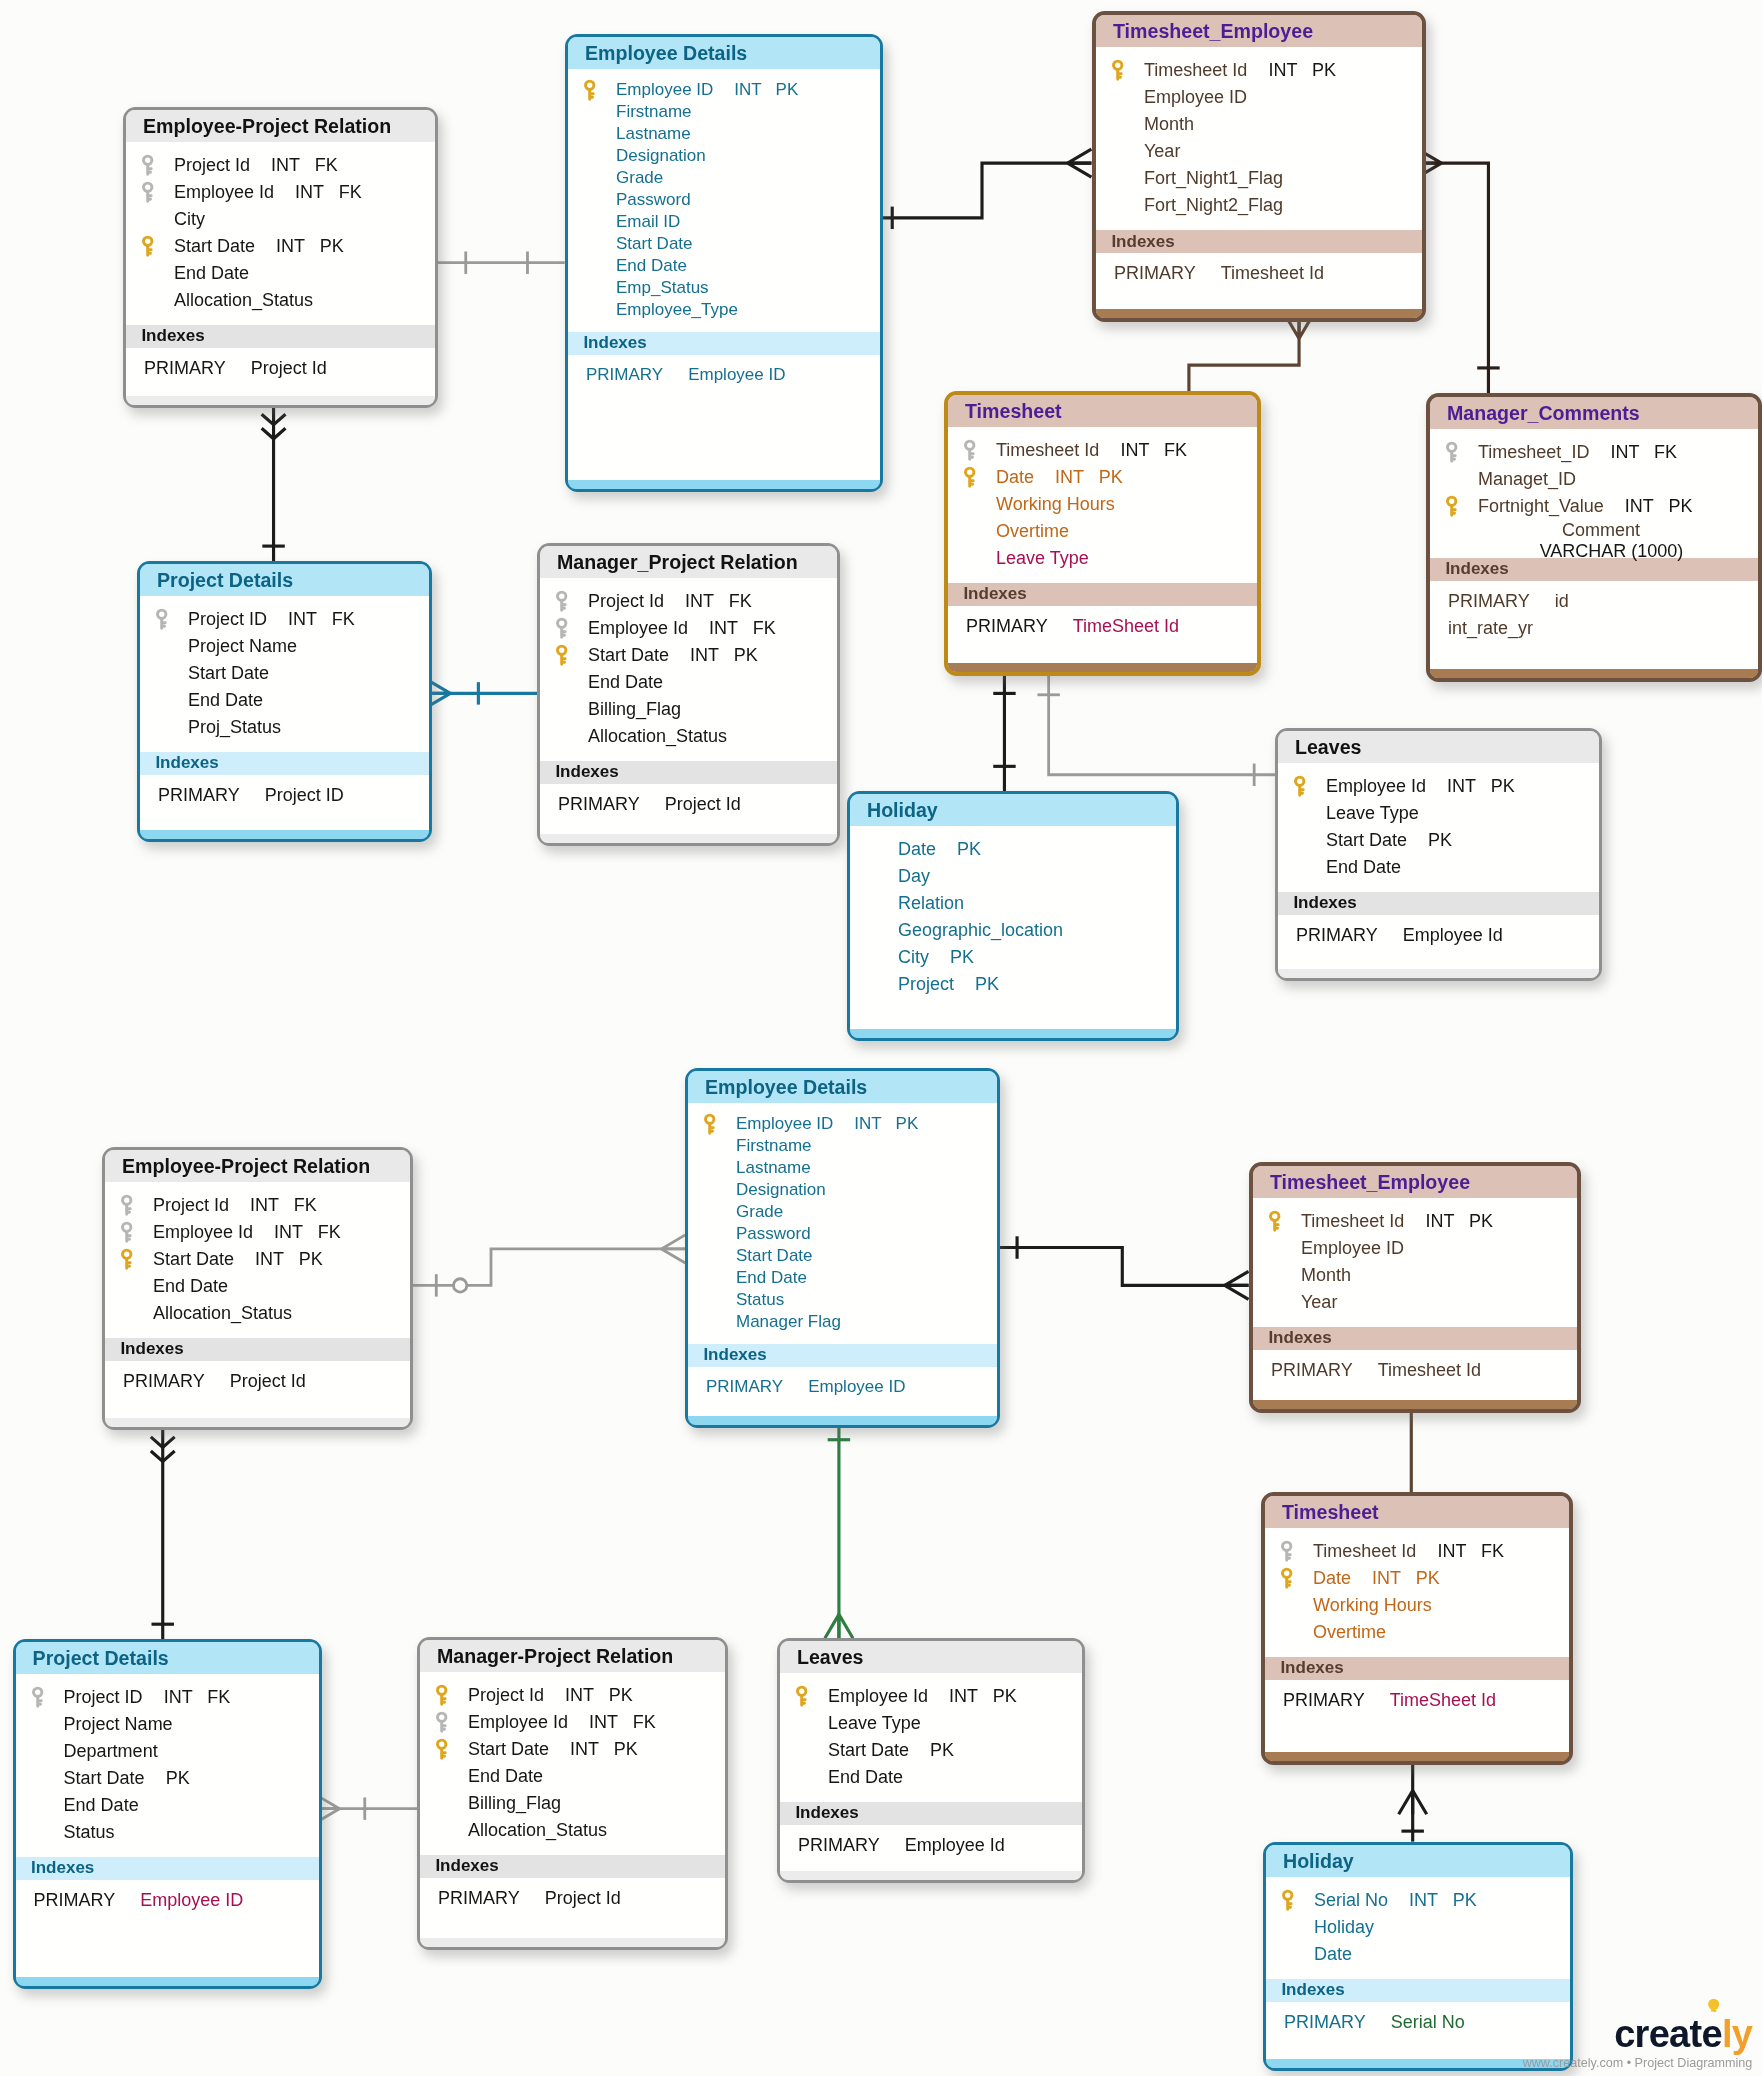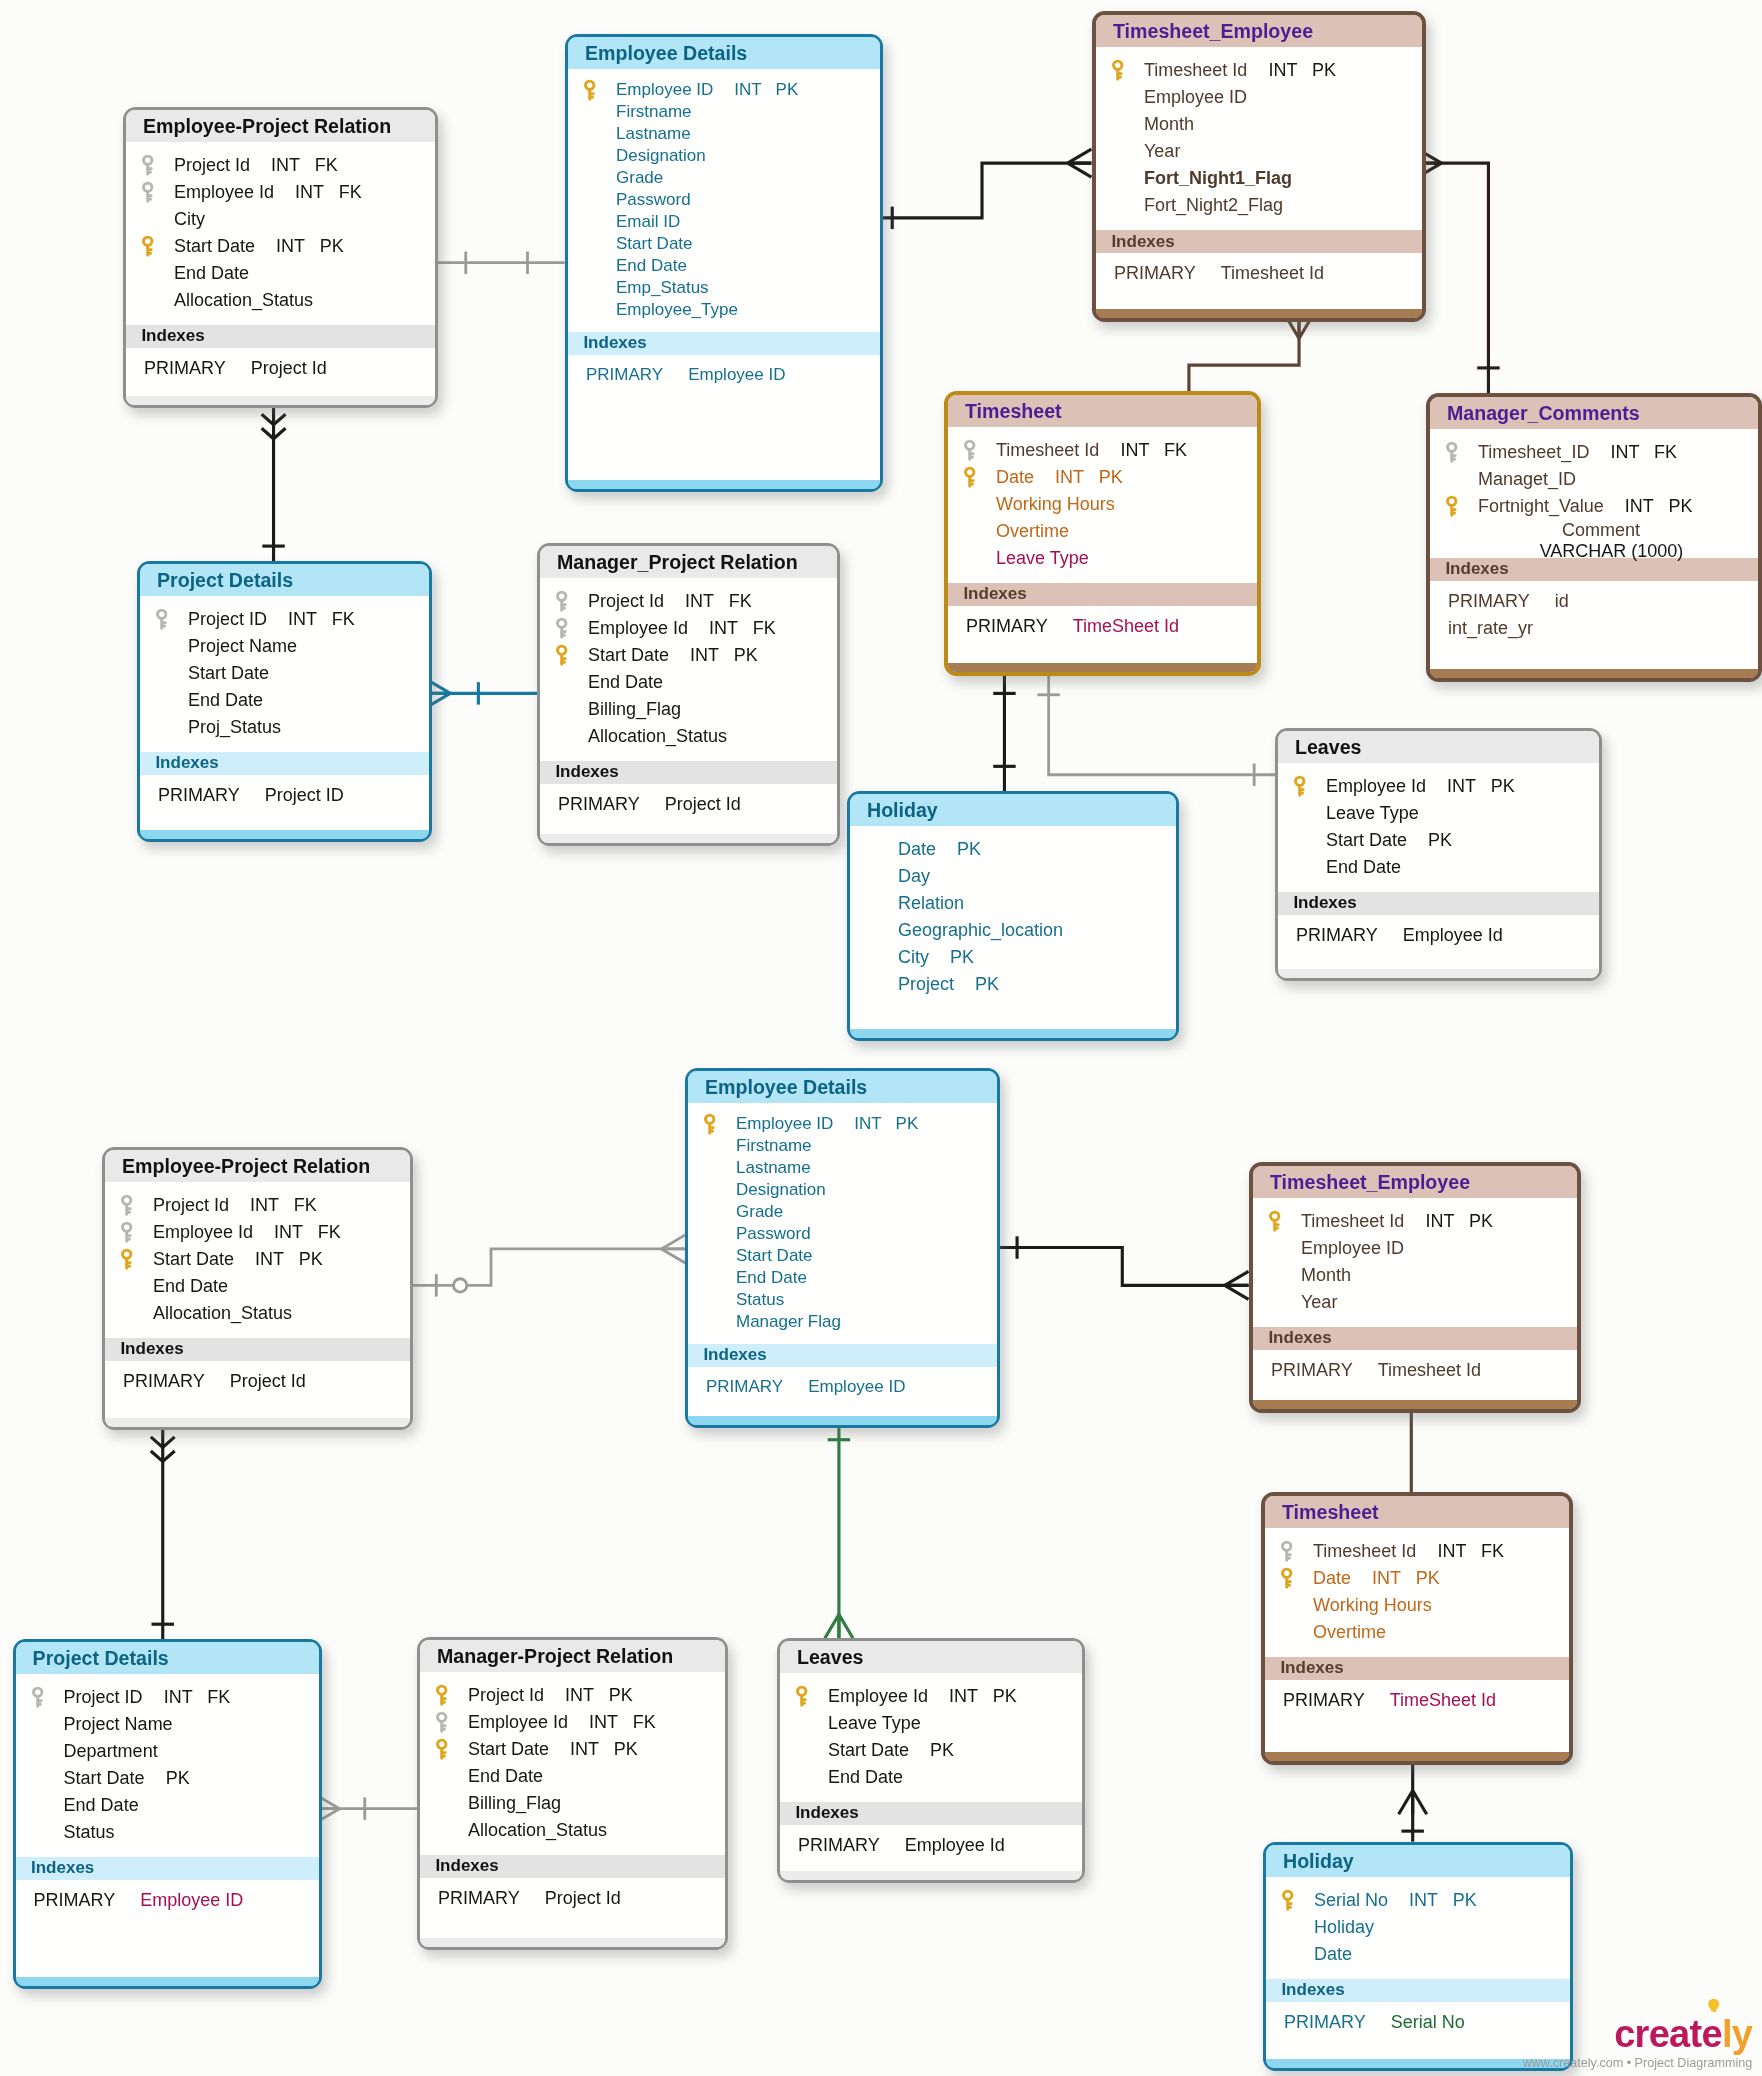--- a/index.html
+++ b/index.html
@@ -35,21 +35,21 @@
   .v-brown .idx-strip,.v-gold .idx-strip{background:#dcc1b7;color:#573d2e;}
   .idx-rows{padding:7px 12px 0 18px;}
   .irow{height:27px;display:flex;align-items:center;}
   .ipart + .ipart{margin-left:25px;}
   .foot{position:absolute;left:0;right:0;bottom:0;height:9px;border-radius:0 0 7.7px 7.7px;}
   .v-blue .foot{background:#8ed7f0;}
   .v-gray .foot{background:#ececec;}
   .v-brown .foot,.v-gold .foot{background:#a87c52;}
   #logo{position:absolute;right:9.8px;bottom:7px;z-index:3;text-align:right;}
   .logo-line{position:relative;font-size:38px;font-weight:bold;letter-spacing:-0.7px;line-height:1;}
-  .logo-line .create{color:#be185d;}
+  .logo-line .create{color:#0f172a;}
   .logo-line .ly{color:#f2a02b;}
   .bulb{position:absolute;top:-17px;right:31px;}
   .tagline{font-size:12.6px;color:#9b9b9b;margin-top:2.8px;}
 </style>
 </head>
 <body>
 
 <svg id="wires" width="1762" height="2077" viewBox="0 0 2512 2960">
     <g>
       <polyline points="617,374 805,374" fill="none" stroke="#9a9a9a" stroke-width="4"></polyline>
@@ -273,21 +273,21 @@
           <span class="lbl c-brown">Employee ID</span>
         </div>
         <div class="row" style="height: 27px;">
           <span class="key"></span>
           <span class="lbl c-brown">Month</span>
         </div>
         <div class="row" style="height: 27px;">
           <span class="key"></span>
           <span class="lbl c-brown">Year</span>
         </div>
-        <div class="row" style="height: 27px; font-weight: bold;">
+        <div class="row" style="height: 27px;">
           <span class="key"></span>
           <span class="lbl c-brown">Fort_Night1_Flag</span>
         </div>
         <div class="row" style="height: 27px;">
           <span class="key"></span>
           <span class="lbl c-brown">Fort_Night2_Flag</span>
         </div>
       </div>
       <div class="idx-strip">
         <span>Indexes</span>

